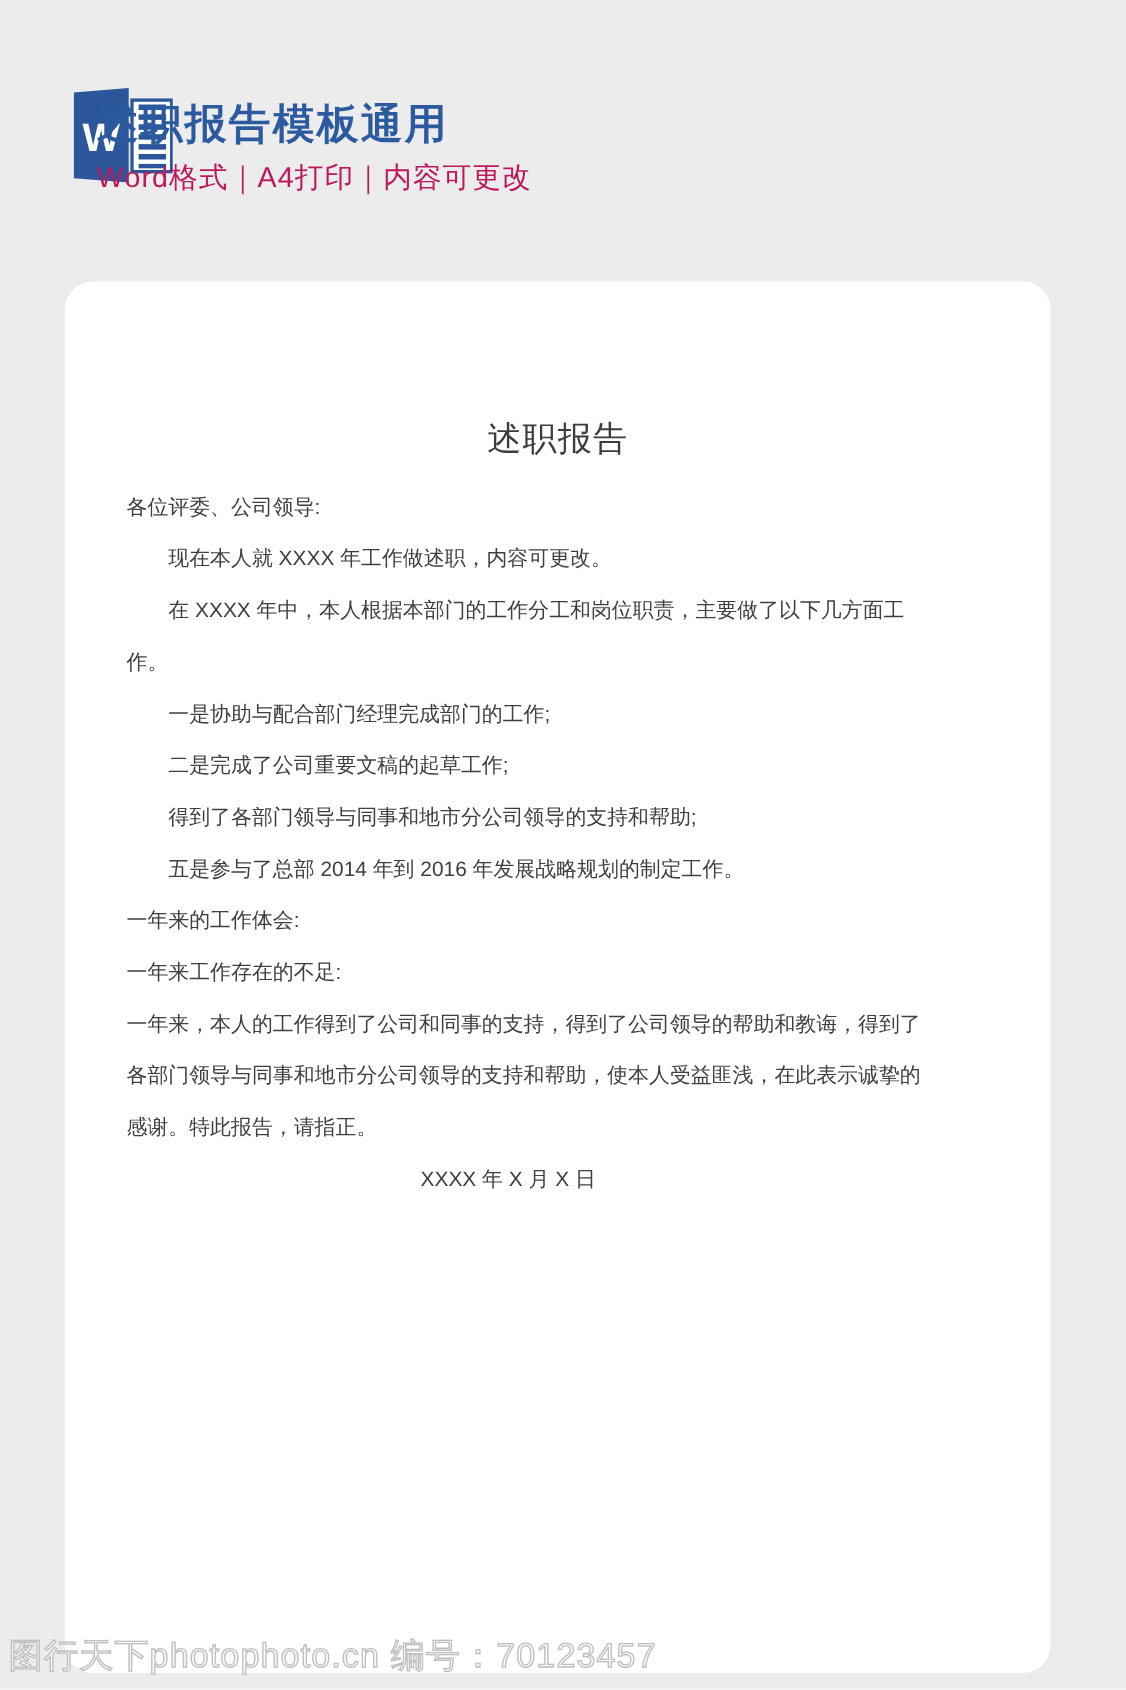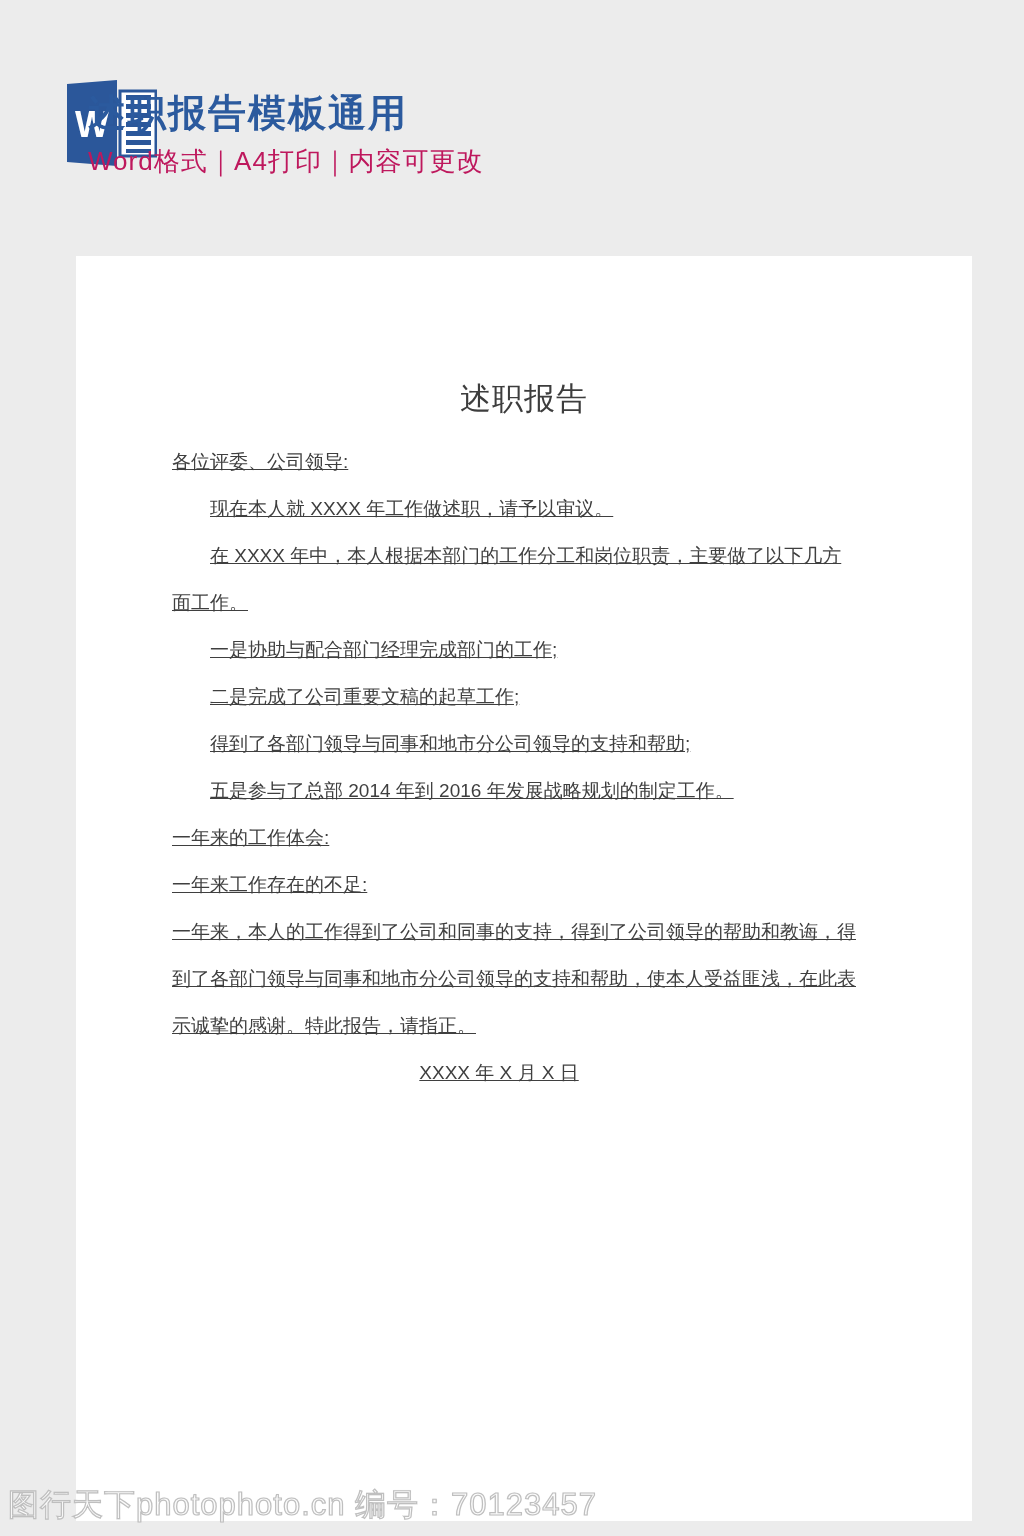--- a/index.html
+++ b/index.html
@@ -23,39 +23,39 @@
     font-size: 38px; font-weight: bold; color: #2b5a9e;
     line-height: 46px; letter-spacing: 2px;
   }
   .header-subtitle {
     margin-top: 9px; font-size: 26px; color: #be185d;
     line-height: 33px; letter-spacing: 1px; font-weight: normal;
   }
 
   
   .page {
-    position: absolute; left: 76px; top: 256px;
+    position: absolute; left: 59px; top: 256px;
     width: 896px; height: 1265px;
     background: #ffffff;
+    border-radius: 25px;
   }
   .doc-title {
     margin-top: 122px;
     text-align: center;
     font-size: 31px; line-height: 42px;
     color: #3d3d3d; font-weight: normal;
     letter-spacing: 1px;
   }
   .doc-body {
     margin-top: 18px;
-    padding-left: 96px;
+    padding-left: 56px;
     width: 784px; 
     color: #3f3f3f;
     font-size: 19px;
     line-height: 47px;
-    text-decoration: underline;
   }
   .doc-body p { margin: 0; }
   .doc-body p.indent { text-indent: 2em; }
   .date-line { text-align: center; padding-right: 34px; }
 
   
   .watermark {
     position: absolute; left: 8px; top: 1484px;
     font-size: 31px; font-weight: normal; letter-spacing: 1px;
     color: rgba(255,255,255,0.92);
@@ -91,21 +91,21 @@
     <div class="header-title">述职报告模板通用</div>
     <div class="header-subtitle">Word格式｜A4打印｜内容可更改</div>
   </div>
 </div>
 
 <div class="page">
   <div class="doc-title">述职报告</div>
 
   <div class="doc-body">
     <p>各位评委、公司领导:</p>
-    <p class="indent">现在本人就 XXXX 年工作做述职，请予以审议。</p>
+    <p class="indent">现在本人就 XXXX 年工作做述职，内容可更改。</p>
     <p class="indent">在 XXXX 年中，本人根据本部门的工作分工和岗位职责，主要做了以下几方面工作。</p>
     <p class="indent">一是协助与配合部门经理完成部门的工作;</p>
     <p class="indent">二是完成了公司重要文稿的起草工作;</p>
     <p class="indent">得到了各部门领导与同事和地市分公司领导的支持和帮助;</p>
     <p class="indent">五是参与了总部 2014 年到 2016 年发展战略规划的制定工作。</p>
     <p>一年来的工作体会:</p>
     <p>一年来工作存在的不足:</p>
     <p>一年来，本人的工作得到了公司和同事的支持，得到了公司领导的帮助和教诲，得到了各部门领导与同事和地市分公司领导的支持和帮助，使本人受益匪浅，在此表示诚挚的感谢。特此报告，请指正。</p>
     <p class="date-line">XXXX 年 X 月 X 日</p>
   </div>

